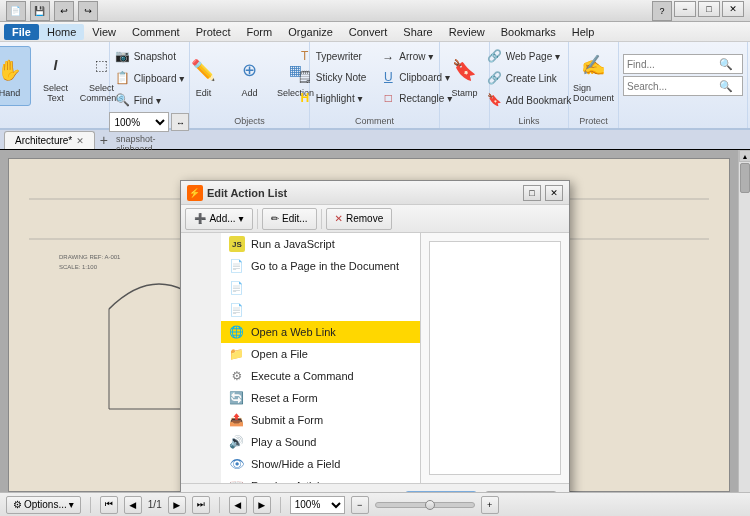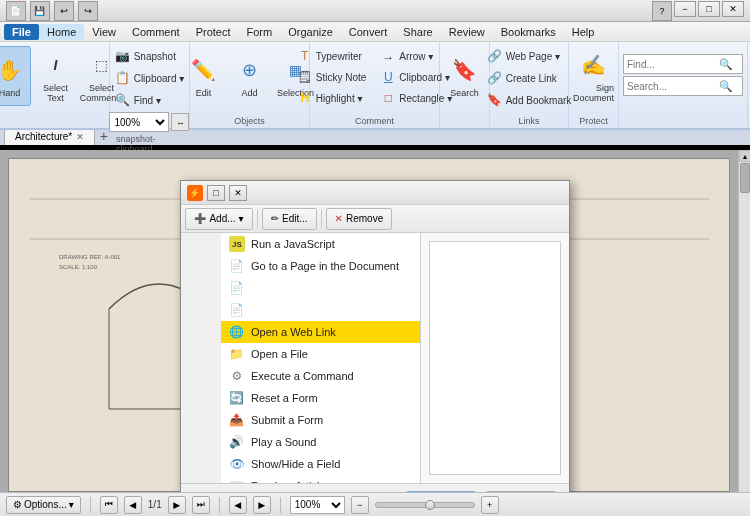--- a/index.html
+++ b/index.html
@@ -144,21 +144,21 @@
       border: none; outline: none; font-size: 10px; width: 90px; background: transparent;
     }
 
     
     #doc-tab-bar {
       height: 20px;
       background: #d0d8e8;
       display: flex;
       align-items: flex-end;
       padding-left: 4px;
-      border-bottom: 5px solid #000000;
+      border-bottom: 1px solid #000000;
     }
     .doc-tab {
       height: 18px;
       padding: 0 10px;
       background: #e8ecf5;
       border: 1px solid #aaa;
       border-bottom: none;
       border-radius: 3px 3px 0 0;
       font-size: 10px;
       display: flex;
@@ -528,21 +528,21 @@
             <span>Rectangle ▾</span>
           </div>
         </div>
       </div>
       <div class="ribbon-group-label">Comment</div>
     </div>
 
     <div class="ribbon-group">
       <div class="ribbon-btn-large">
         <div class="ribbon-btn-icon">🔖</div>
-        <span>Search</span>
+        <span>Stamp</span>
       </div>
     </div>
 
     <div class="ribbon-group">
       <div class="ribbon-buttons-row" style="flex-direction:column; gap:2px; align-items:flex-start;">
         <div class="ribbon-btn-small">
           <div class="ribbon-small-icon">🔗</div>
           <span>Web Page ▾</span>
         </div>
         <div class="ribbon-btn-small">
@@ -553,21 +553,21 @@
           <div class="ribbon-small-icon">🔖</div>
           <span>Add Bookmark</span>
         </div>
       </div>
       <div class="ribbon-group-label">Links</div>
     </div>
 
     <div class="ribbon-group">
       <div class="ribbon-btn-large">
         <div class="ribbon-btn-icon">✍</div>
-        <span style="font-size:9px; text-align:right;">Sign<br>Document</span>
+        <span style="font-size:9px; text-align:left;">Sign<br>Document</span>
       </div>
       <div class="ribbon-group-label">Protect</div>
     </div>
 
     <div class="ribbon-search-area" style="margin-left:auto;">
       <div class="search-input-row">
         <input type="text" placeholder="Find..." style="">
         <span>🔍</span>
       </div>
       <div class="search-input-row">
@@ -615,20 +615,21 @@
         <path d="M 100 150 Q 150 100 200 150" fill="none" stroke="#555" stroke-width="1.5"></path>
         <path d="M 100 150 L 100 250 L 200 250 L 200 150" fill="none" stroke="#555" stroke-width="1"></path>
       </svg>
     </div>
 
     <div id="modal-overlay">
       <div id="modal-dialog">
 
         <div id="modal-title-bar">
           <div class="modal-title-icon">⚡</div>
+          <span class="modal-title-text">Edit Action List</span>
           <button class="modal-win-btn">□</button>
           <button class="modal-win-btn">✕</button>
         </div>
 
         <div id="modal-toolbar">
           <button class="modal-tb-btn">
             <span style="color:#4080c0;">➕</span>
             <span>Add...</span>
             <span>▾</span>
           </button>

